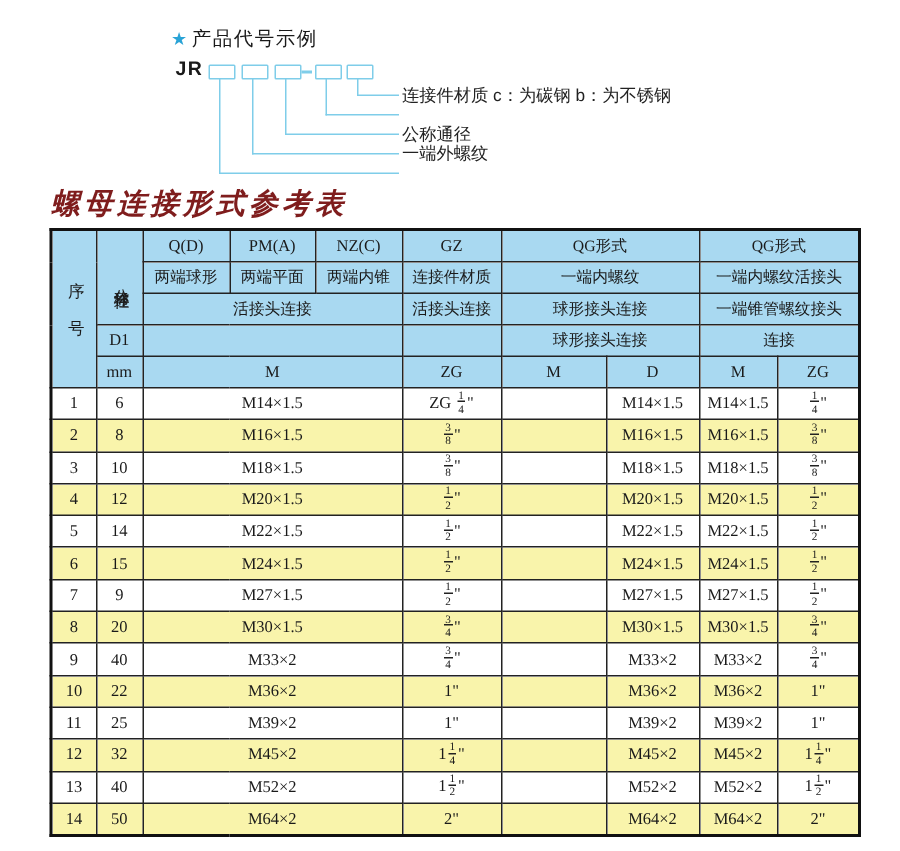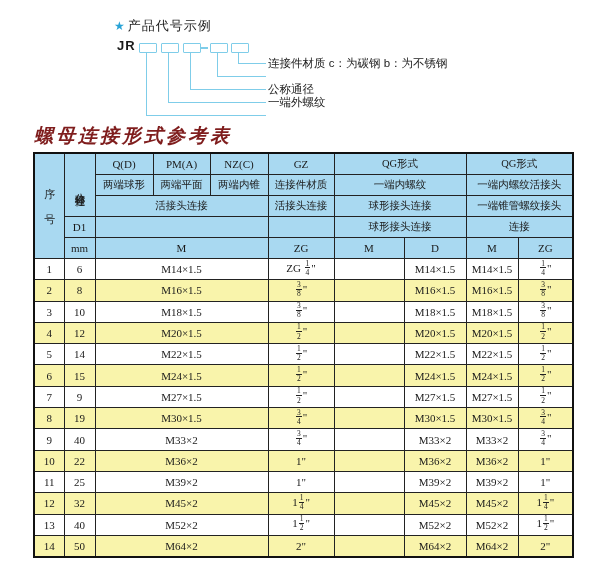--- a/index.html
+++ b/index.html
@@ -249,21 +249,21 @@
       <td>M27×1.5</td>
       <td>M27×1.5</td>
       <td><span class="frac">
               <span class="fn">1</span>
               <span class="fd">2</span>
             </span>"</td>
     </tr>
 
     <tr>
       <td>8</td>
-      <td>19</td>
+      <td>20</td>
       <td colspan="3">M30×1.5</td>
       <td><span class="frac">
               <span class="fn">3</span>
               <span class="fd">4</span>
             </span>"</td>
       <td></td>
       <td>M30×1.5</td>
       <td>M30×1.5</td>
       <td><span class="frac">
               <span class="fn">3</span>

